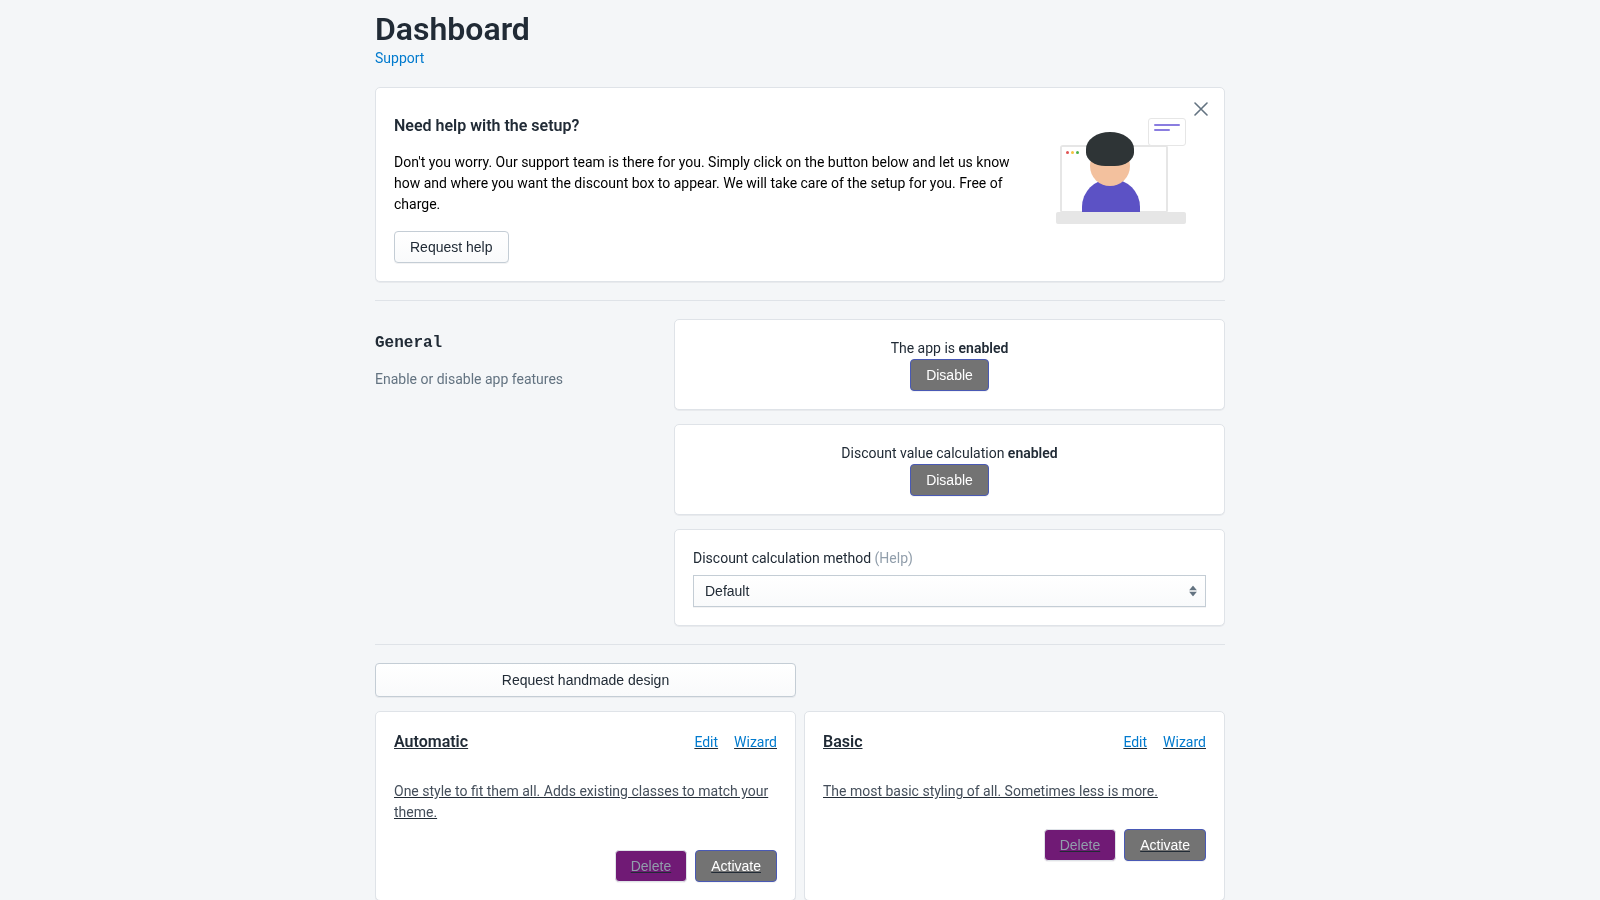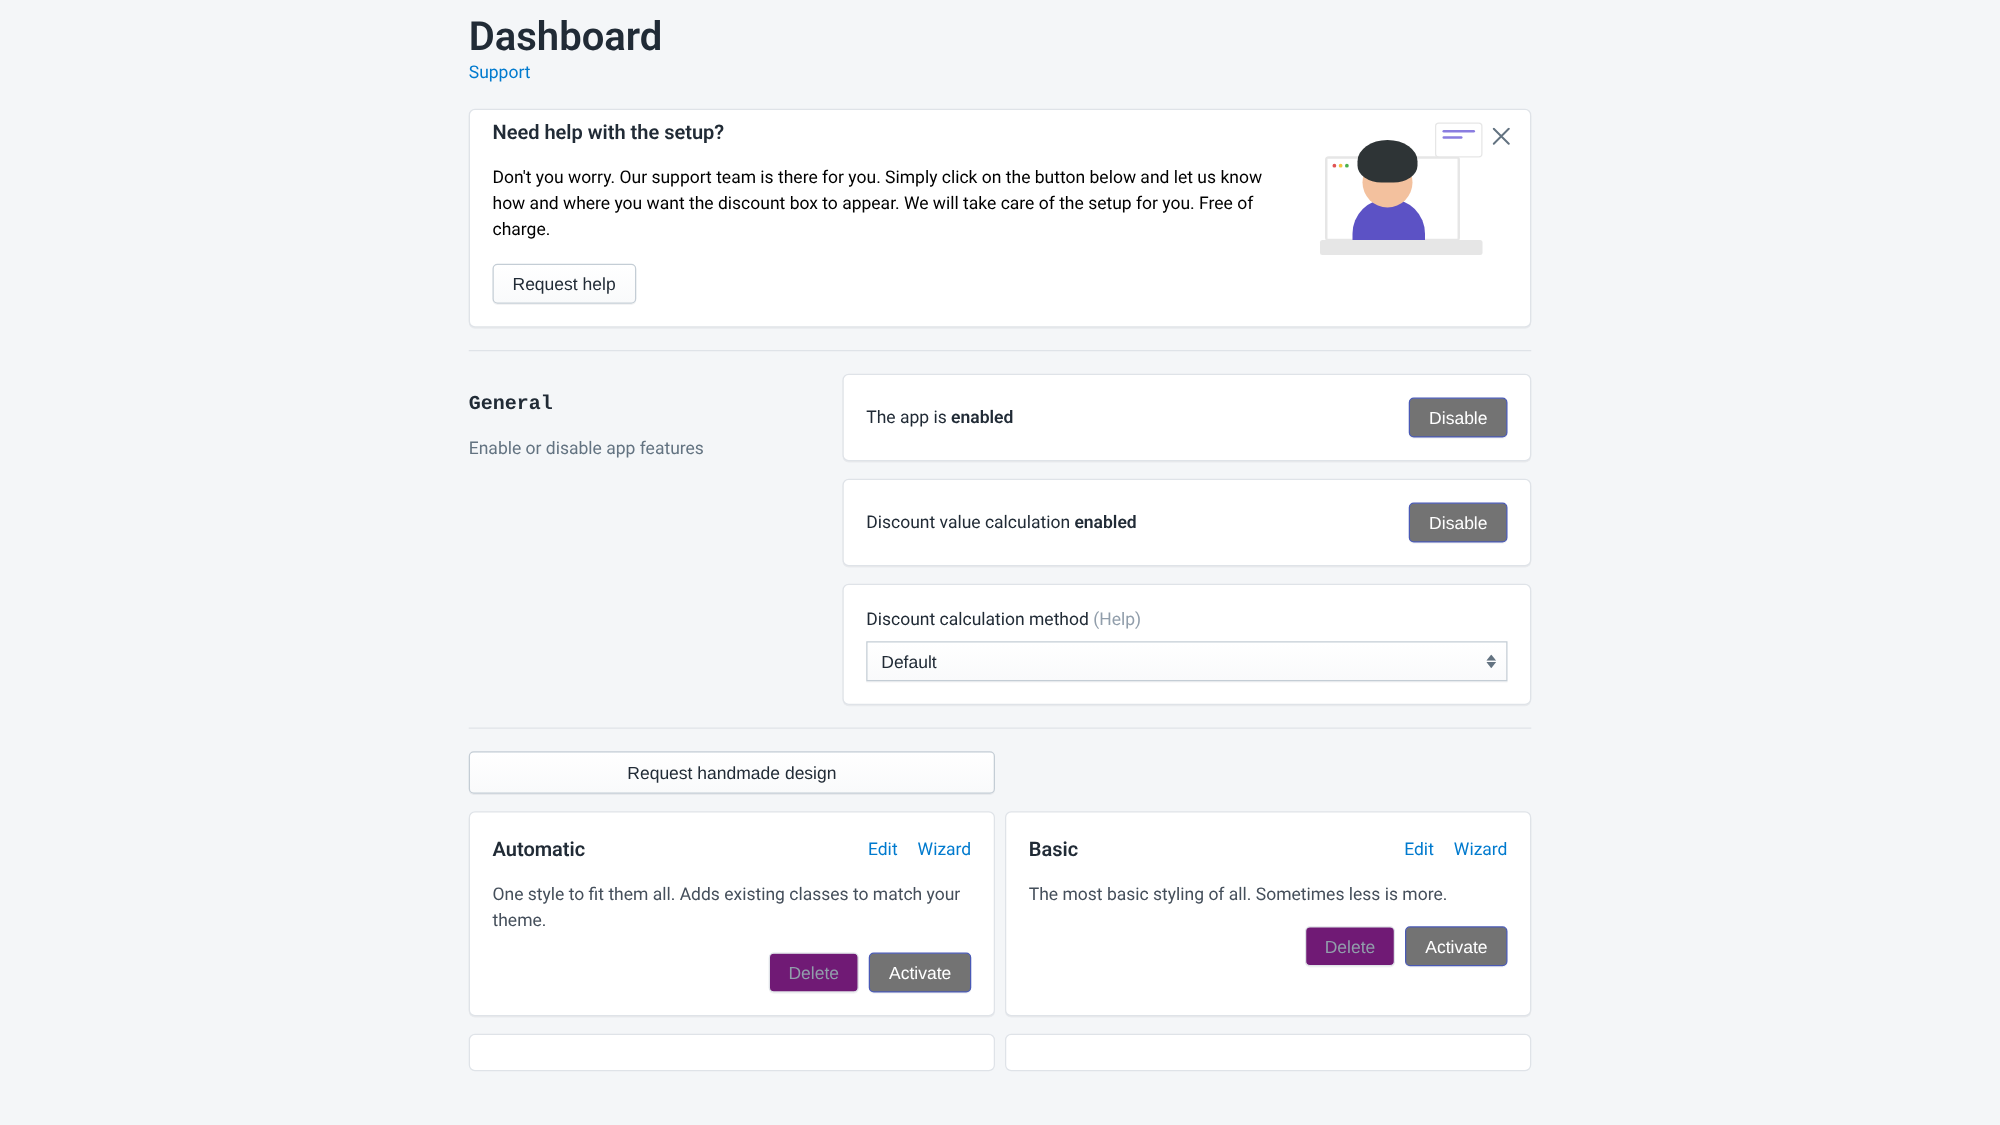--- a/index.html
+++ b/index.html
@@ -33,21 +33,21 @@
 .card {
   background: #fff;
   border: 1px solid #dfe3e8;
   border-radius: 5px;
   box-shadow: 0 1px 0 rgba(22,29,37,0.05);
 }
 .banner {
   position: relative;
   display: flex;
   align-items: flex-start;
-  padding: 6px 18px 18px 18px;
+  padding: 26px 18px 18px 18px;
   gap: 20px;
 }
 .banner-content { flex: 1; }
 .banner-title {
   font-size: 16px;
   font-weight: 600;
   margin-bottom: 14px;
 }
 .banner-text {
   color: #000000;
@@ -198,20 +198,21 @@
   flex: 1;
   display: flex;
   flex-direction: column;
   gap: 14px;
 }
 .setting-row {
   padding: 18px;
   display: flex;
   align-items: center;
   justify-content: space-between;
+  flex-direction: column;
 }
 .setting-text { color: #212b36; }
 .setting-text b { font-weight: 600; }
 .setting-block { padding: 18px; }
 .label-row {
   margin-bottom: 6px;
   color: #212b36;
 }
 .help-link { color: #919eab; }
 
@@ -251,21 +252,22 @@
 }
 .wide-btn {
   width: 100%;
   padding: 8px 12px;
   text-align: center;
 }
 .design-card {
   padding: 18px;
   display: flex;
   flex-direction: column;
-  gap: 14px;
+  gap: 27px;
+  text-decoration: underline;
 }
 .design-card-header {
   display: flex;
   align-items: center;
   justify-content: space-between;
 }
 .design-card-title {
   font-size: 16px;
   font-weight: 600;
 }

